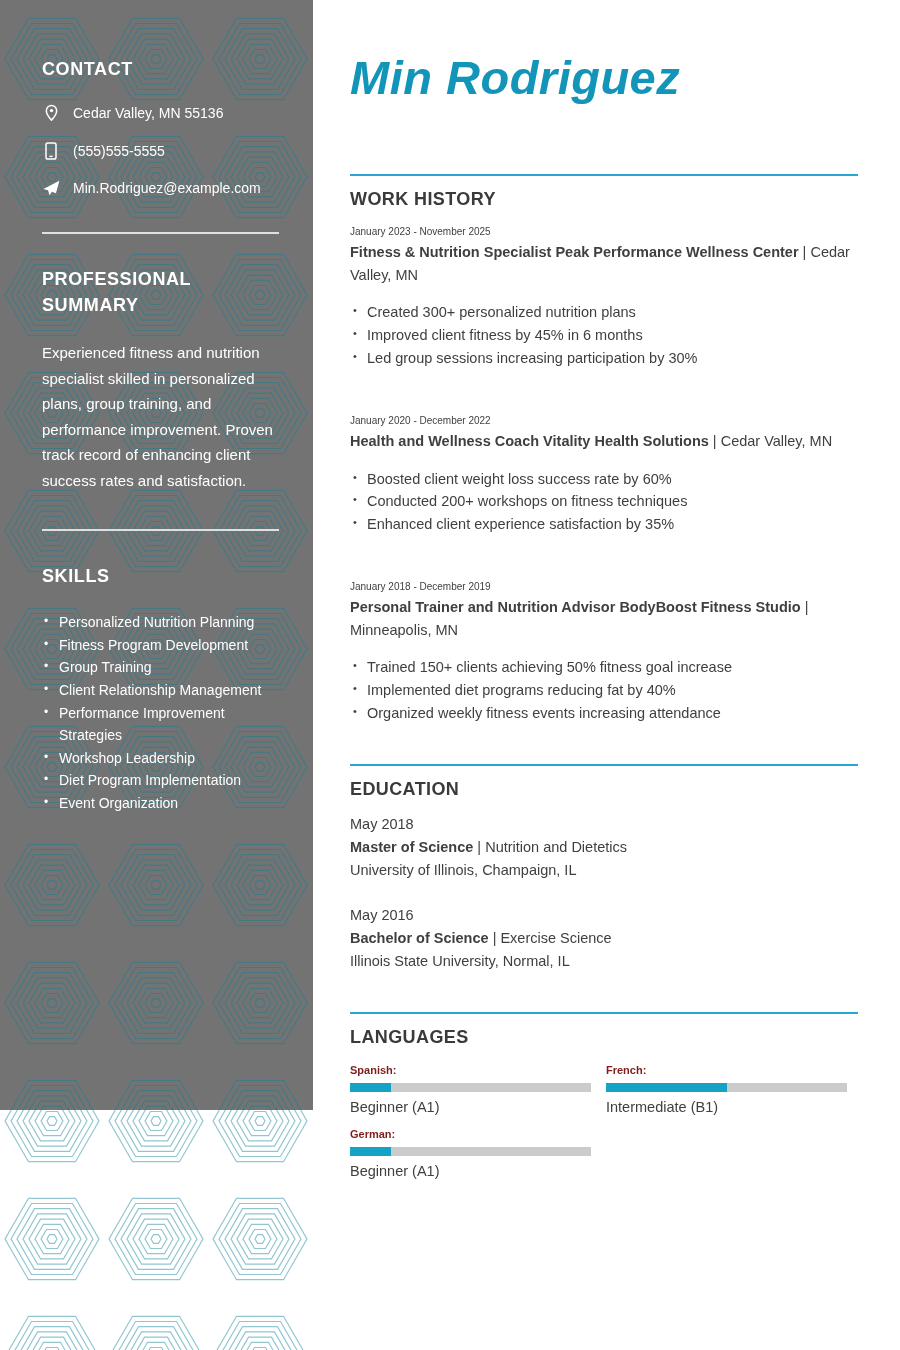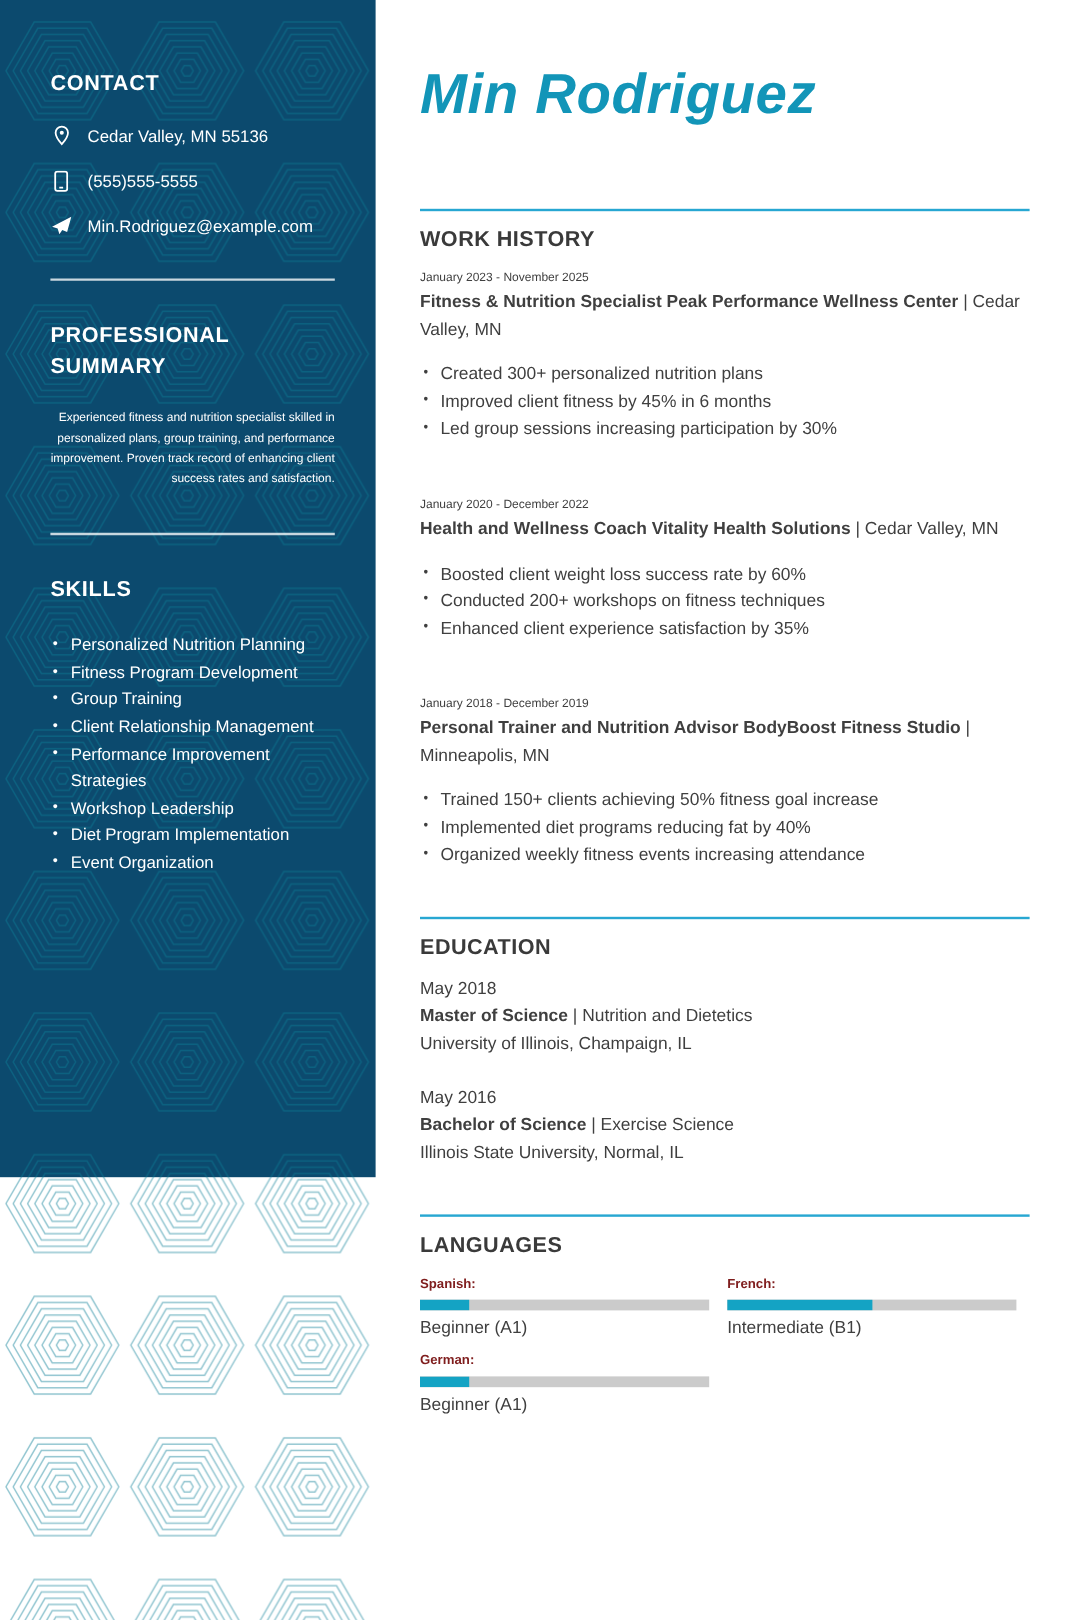--- a/index.html
+++ b/index.html
@@ -1,31 +1,31 @@
 <!DOCTYPE html>
 <html><head>
 <meta charset="utf-8">
 <style>
   html,body { margin:0; padding:0; background:#ffffff; }
   body { font-family:"Liberation Sans", sans-serif; }
   .page { position:relative; width:900px; height:1350px; background:#ffffff; overflow:hidden; }
 
   
-  .sidebar { position:absolute; left:0; top:0; width:313px; height:981px; background:#0c4a6e; color:#ffffff; }
+  .sidebar { position:absolute; left:0; top:0; width:313px; height:1110px; background:#737373; color:#ffffff; }
   .sidebar-pattern { position:absolute; left:0; top:0; }
   .sidebar-content { position:relative; box-sizing:border-box; padding:56px 34px 0 42px; }
 
   .side-heading { font-size:18px; font-weight:bold; letter-spacing:0.6px; line-height:1.45; margin:0 0 22px; color:#ffffff; }
   .contact-item { display:flex; align-items:center; gap:13px; margin-bottom:20px; font-size:14px; }
   .contact-item .icon { width:18px; display:flex; justify-content:center; flex:0 0 18px; }
   .contact-item .icon svg { display:block; }
 
   .side-divider { border:none; border-top:2.5px solid rgba(255,255,255,0.78); margin:36px 0 32px; width:237px; }
 
-  .summary-text { font-size:10px; line-height:1.7; margin:0;text-align:right; }
+  .summary-text { font-size:15px; line-height:1.7; margin:0; }
 
   .skill-list { list-style:none; margin:0; padding:0; font-size:14px; line-height:1.61; }
   .skill-list li { padding-left:17px; position:relative; }
   .skill-list li::before { content:"\2022"; position:absolute; left:2px; top:1px; font-size:12px; }
 
   
   .main { position:absolute; left:313px; top:0; width:587px; box-sizing:border-box; padding:50px 42px 0 37px; color:#3f3f3f; }
   .name { color:#1295b8; font-size:47px; line-height:1.2; font-weight:bold; letter-spacing:0.5px; margin:0 0 68px;font-style:italic; }
 
   .section { margin-bottom:40px; }

